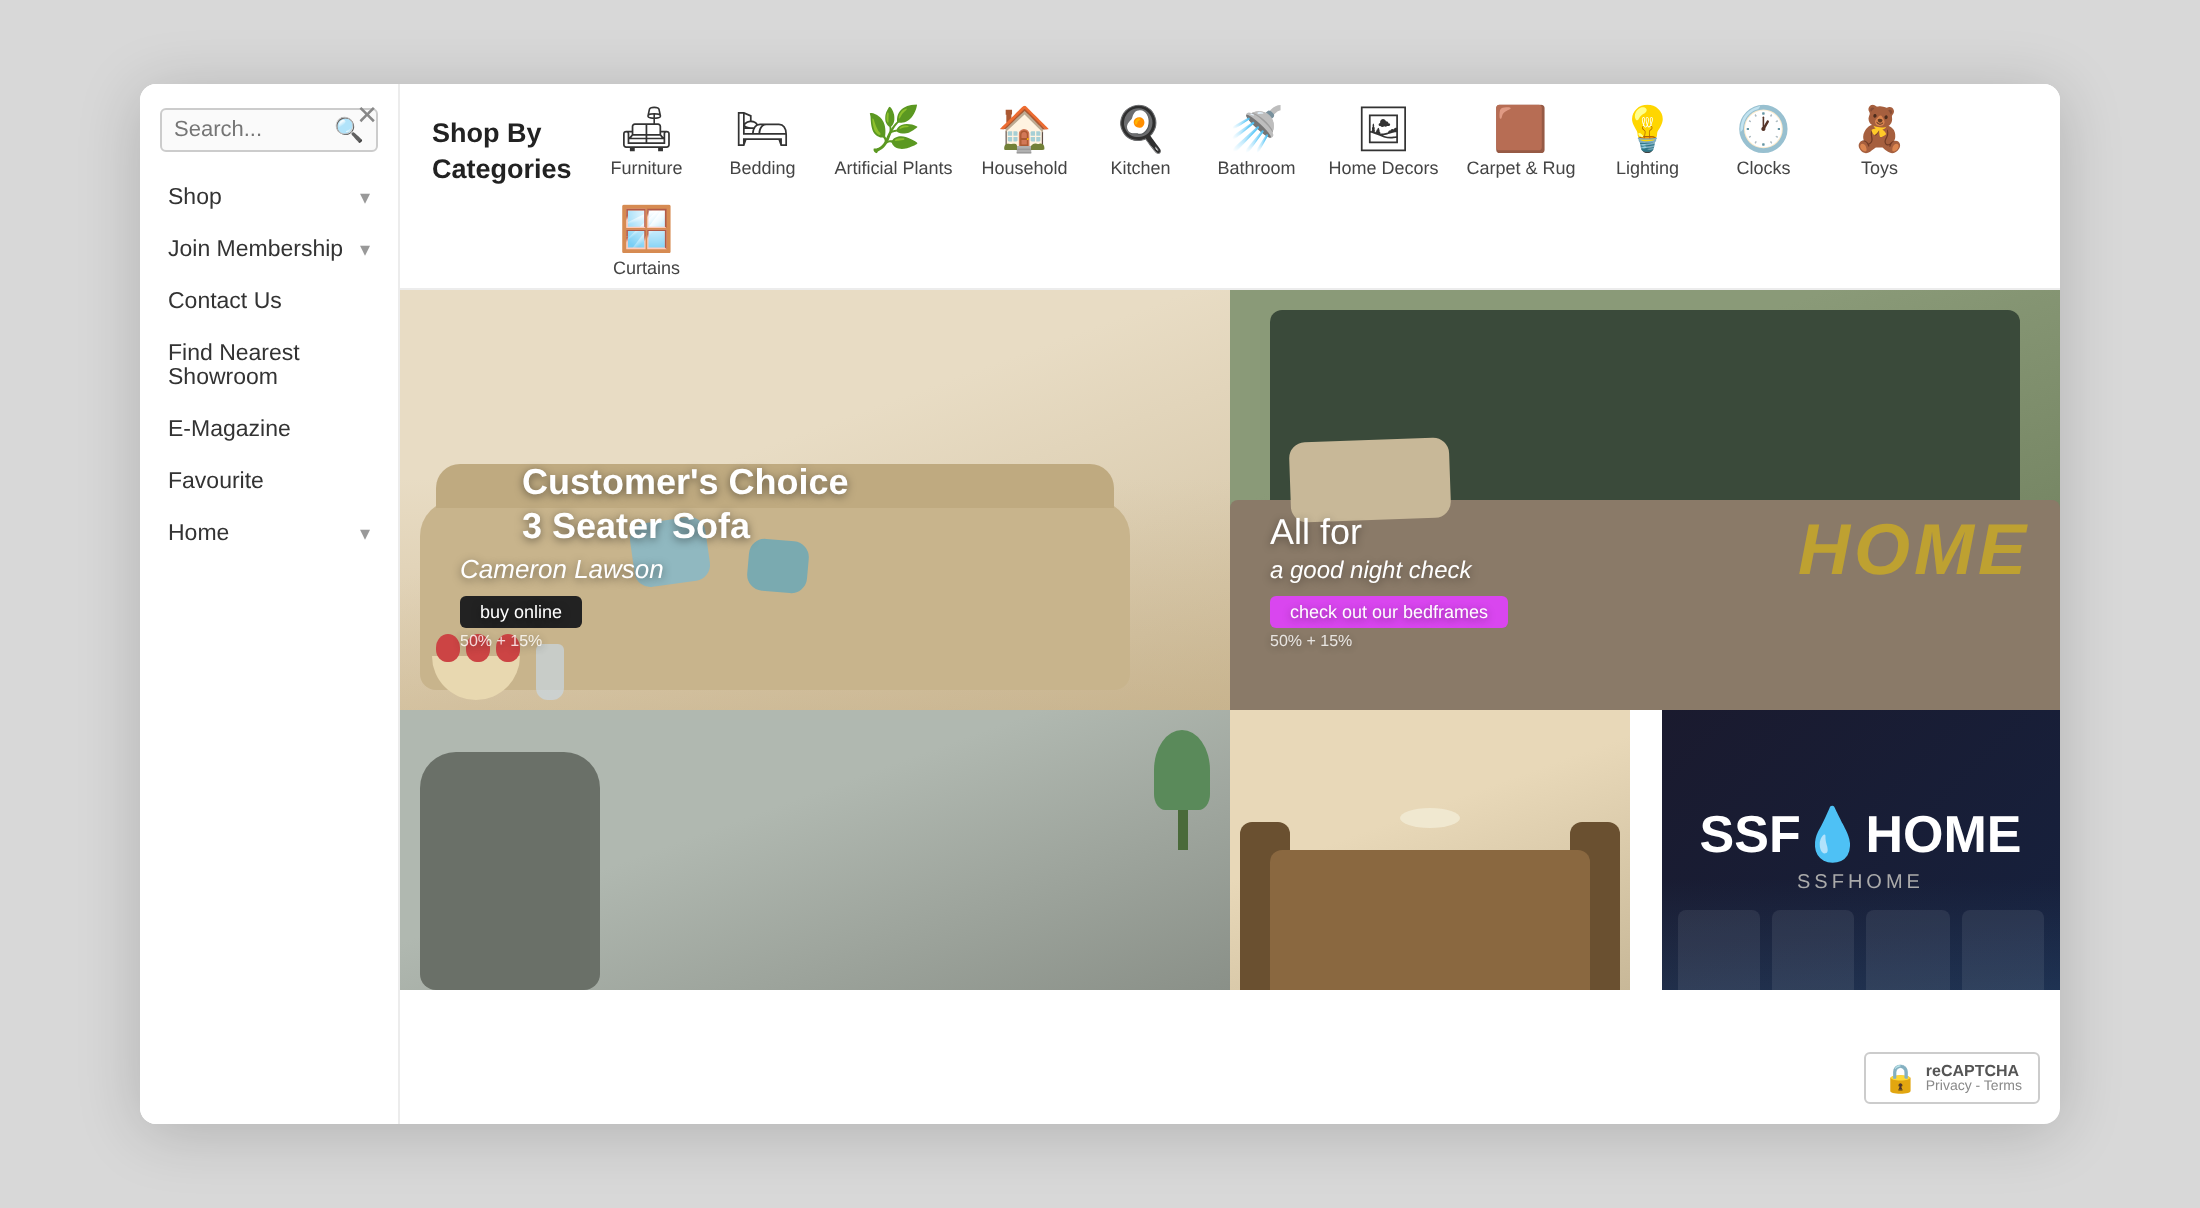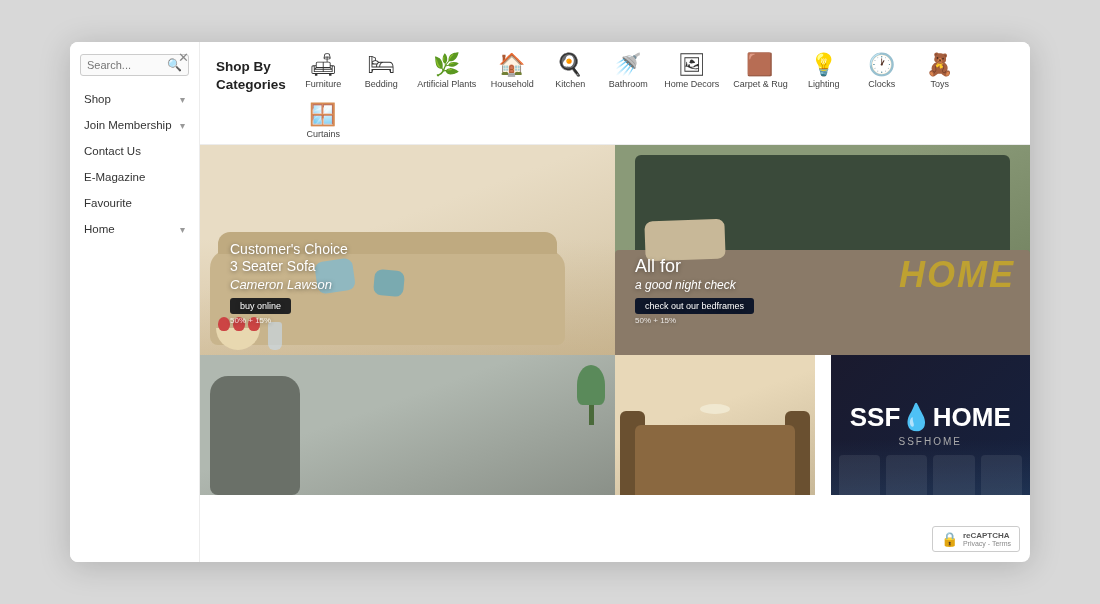--- a/index.html
+++ b/index.html
@@ -176,23 +176,24 @@
       background: #1a1a2e;
     }
     .sofa-text-overlay {
       position: absolute;
       bottom: 30px;
       left: 30px;
       color: #fff;
       text-shadow: 0 1px 4px rgba(0,0,0,0.5);
     }
     .sofa-text-overlay .main-title {
-      font-size: 14px;
-      font-weight: normal;
+      font-size: 18px;
+      font-weight: bold;
       line-height: 1.2;
+      margin-left: 31px;
     }
     .sofa-text-overlay .sub-name {
       font-size: 13px;
       font-style: italic;
       margin-top: 2px;
     }
     .sofa-text-overlay .buy-btn {
       display: inline-block;
       background: #222;
       color: #fff;
@@ -219,21 +220,21 @@
       font-weight: normal;
       line-height: 1.2;
       margin-top: 48px;
     }
     .bed-text-overlay .sub-title {
       font-size: 12px;
       font-style: italic;
     }
     .bed-text-overlay .check-btn {
       display: inline-block;
-      background: #0f172a;
+      background: #d946ef;
       color: #fff;
       font-size: 9px;
       border-radius: 3px;
       padding: 3px 10px;
       margin-top: 6px;
     }
     .bed-text-overlay .discount {
       font-size: 8px;
       color: #fff;
       opacity: 0.8;
@@ -524,20 +525,23 @@
     <div class="sidebar-nav-item">
           <span>Shop</span>
           <span class="chevron">▾</span>
         </div>
         <div class="sidebar-nav-item">
           <span>Join Membership</span>
           <span class="chevron">▾</span>
         </div>
         <div class="sidebar-nav-item">
           <span>Contact Us</span>
+        </div>
+        <div class="sidebar-nav-item">
+          <span>Find Nearest Showroom</span>
         </div>
         <div class="sidebar-nav-item">
           <span>E-Magazine</span>
         </div>
         <div class="sidebar-nav-item">
           <span>Favourite</span>
         </div>
         <div class="sidebar-nav-item">
           <span>Home</span>
           <span class="chevron">▾</span>

